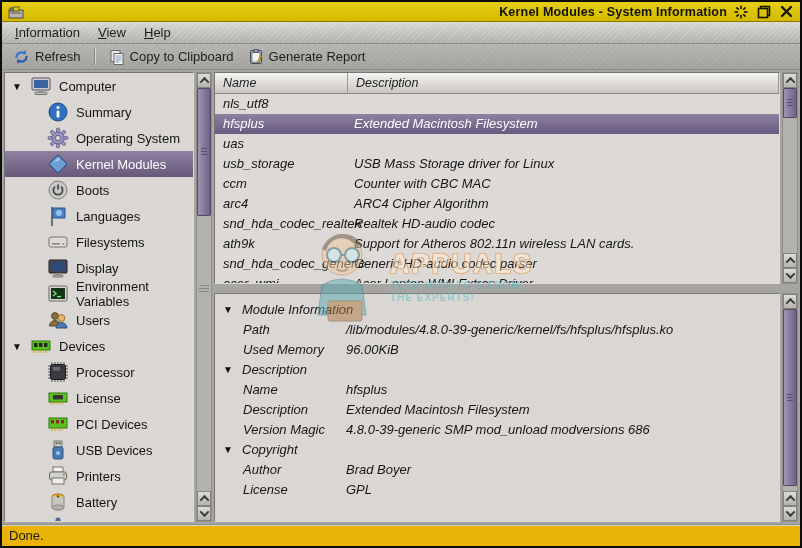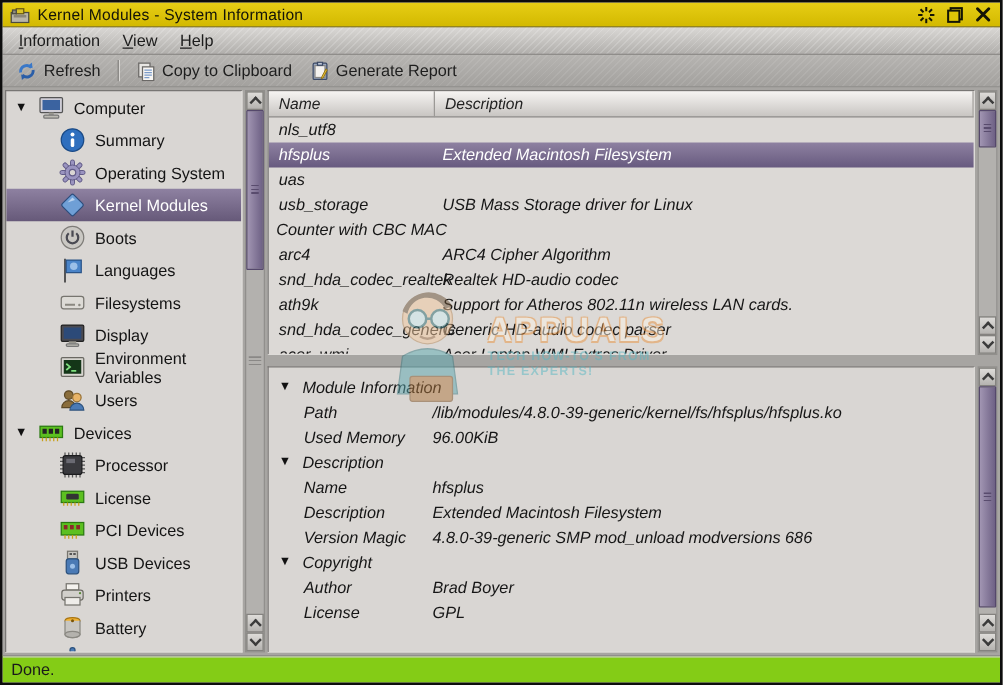--- a/index.html
+++ b/index.html
@@ -12,21 +12,21 @@
     display:flex; flex-direction:column; overflow:hidden;
   }
 
   
   .titlebar{
     height:20px; flex:0 0 20px;
     background:linear-gradient(#e7ce15,#d3b900);
     border-bottom:1px solid #8a7a00;
     display:flex; align-items:center; padding:0 6px; gap:6px;
   }
-  .titlebar .title{ font-size:12.5px; font-weight:normal; color:#131308; flex:1; letter-spacing:.2px; }
+  .titlebar .title{ font-size:12.5px; font-weight:bold; color:#131308; flex:1; letter-spacing:.2px;text-align:right; }
   .win-icon{ width:16px; height:14px; }
   .win-controls{ display:flex; gap:8px; align-items:center; }
   .win-btn{ width:15px; height:15px; display:flex; align-items:center; justify-content:center; cursor:default; }
 
   
   .menubar{
     height:22px; flex:0 0 22px;
     background:
       repeating-linear-gradient(135deg, rgba(255,255,255,.16) 0 1px, rgba(0,0,0,0) 1px 4px),
       linear-gradient(#d9d7d4,#b1afac);
@@ -101,21 +101,21 @@
 
   .bottom-pane{ flex:1 1 auto; display:flex; gap:2px; min-height:0; }
   .detail-area{ flex:1; background:#d9d6d3; overflow:hidden; padding-top:5px; }
   .drow{ height:20px; display:flex; align-items:center; font-size:13px; color:#161616; }
   .drow .tri{ width:13px; margin-left:8px; font-size:10px; color:#111; }
   .drow.section .stitle{ margin-left:6px; }
   .drow .dlabel{ width:103px; margin-left:28px; }
   .drow .dvalue{ flex:1; }
 
   
-  .statusbar{ height:22px; flex:0 0 22px; background:#84cc16; border-top:1px solid #908e8b;
+  .statusbar{ height:22px; flex:0 0 22px; background:#eab308; border-top:1px solid #908e8b;
     box-shadow:inset 0 1px 0 #d5d3d0; display:flex; align-items:center; padding-left:7px;
     font-size:13px; color:#1a1a1a; }
 
   
   .watermark{ position:absolute; left:296px; top:222px; width:300px; height:105px;
     opacity:.5; pointer-events:none; z-index:6; display:flex; align-items:center; }
   .wm-text{ margin-left:4px; }
   .wm-title{ font-size:27px; font-weight:bold; letter-spacing:2px; color:#fdf3e4;
     text-shadow:1px 1px 0 #e8923f,-1px -1px 0 #e8923f,1px -1px 0 #e8923f,-1px 1px 0 #e8923f,0 0 2px #e8923f; }
   .wm-sub{ font-size:10px; font-weight:bold; color:#58b7c3; letter-spacing:1px; line-height:1.25; }
@@ -433,20 +433,21 @@
             </div>
           <div class="lrow">
               <div class="c-name">uas</div>
               <div class="c-desc"></div>
             </div>
           <div class="lrow">
               <div class="c-name">usb_storage</div>
               <div class="c-desc">USB Mass Storage driver for Linux</div>
             </div>
           <div class="lrow">
+              <div class="c-name">ccm</div>
               <div class="c-desc">Counter with CBC MAC</div>
             </div>
           <div class="lrow">
               <div class="c-name">arc4</div>
               <div class="c-desc">ARC4 Cipher Algorithm</div>
             </div>
           <div class="lrow">
               <div class="c-name">snd_hda_codec_realtek</div>
               <div class="c-desc">Realtek HD-audio codec</div>
             </div>

